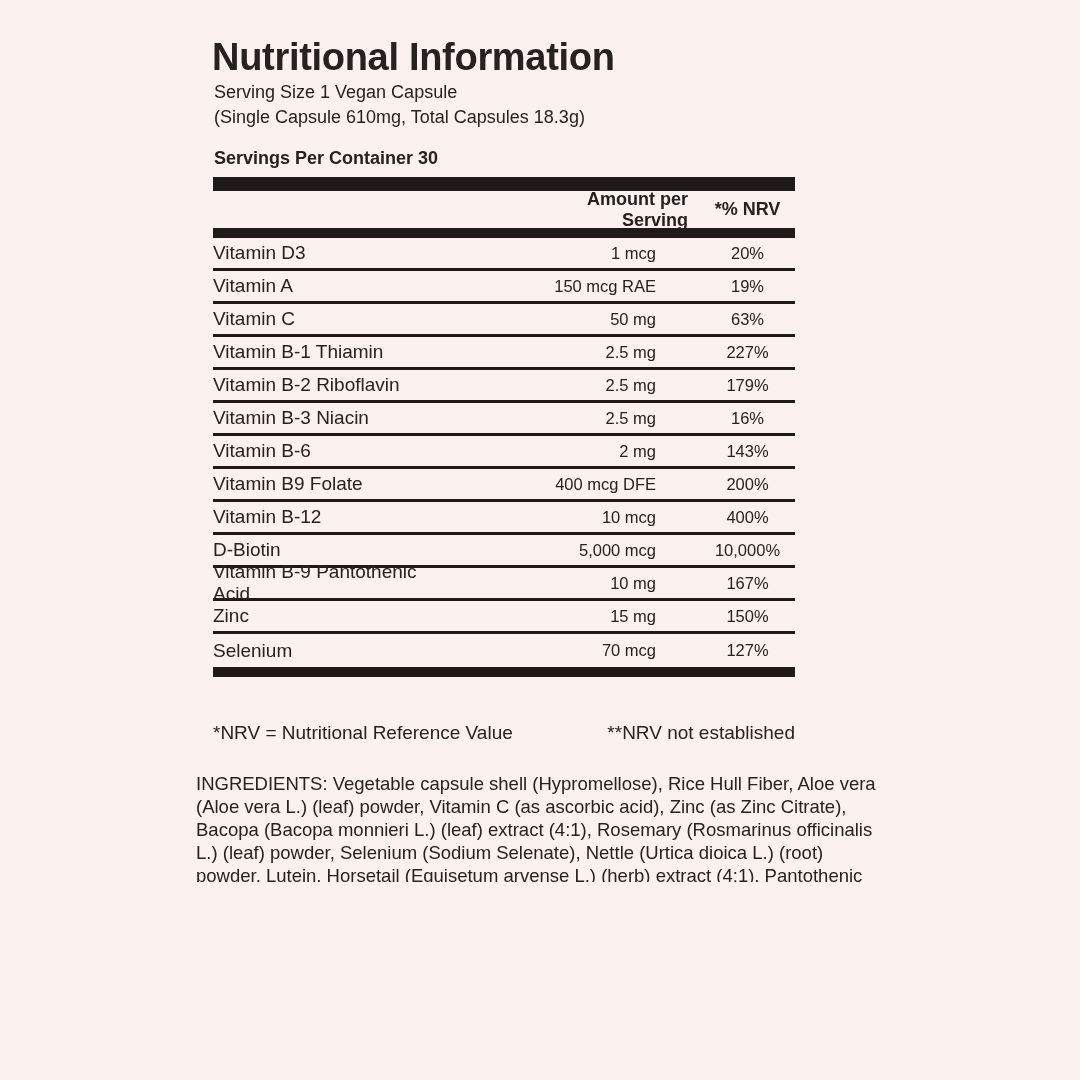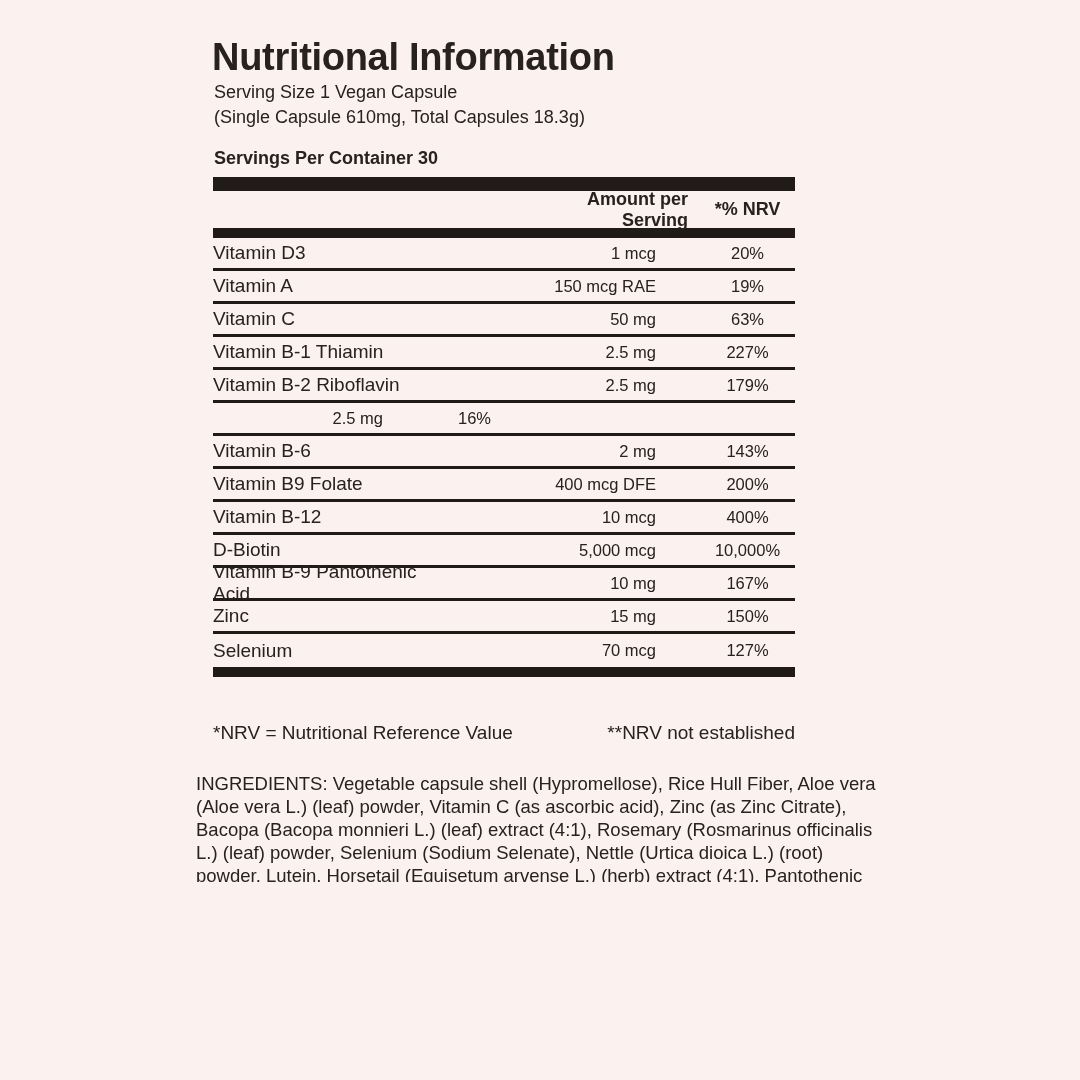--- a/index.html
+++ b/index.html
@@ -113,20 +113,21 @@
     <div class="c-nrv">227%</div>
   </div>
 
   <div class="trow">
     <div class="c-name">Vitamin B-2 Riboflavin</div>
     <div class="c-amount">2.5 mg</div>
     <div class="c-nrv">179%</div>
   </div>
 
   <div class="trow">
+    <div class="c-name">Vitamin B-3 Niacin</div>
     <div class="c-amount">2.5 mg</div>
     <div class="c-nrv">16%</div>
   </div>
 
   <div class="trow">
     <div class="c-name">Vitamin B-6</div>
     <div class="c-amount">2 mg</div>
     <div class="c-nrv">143%</div>
   </div>
 

